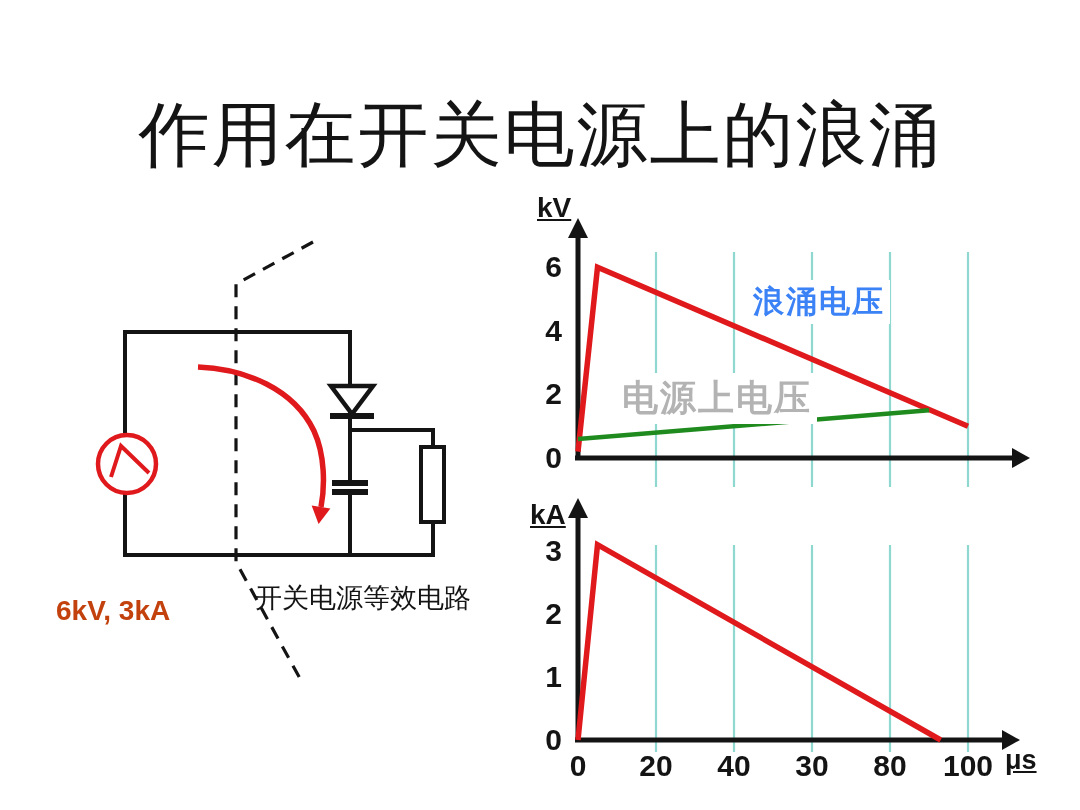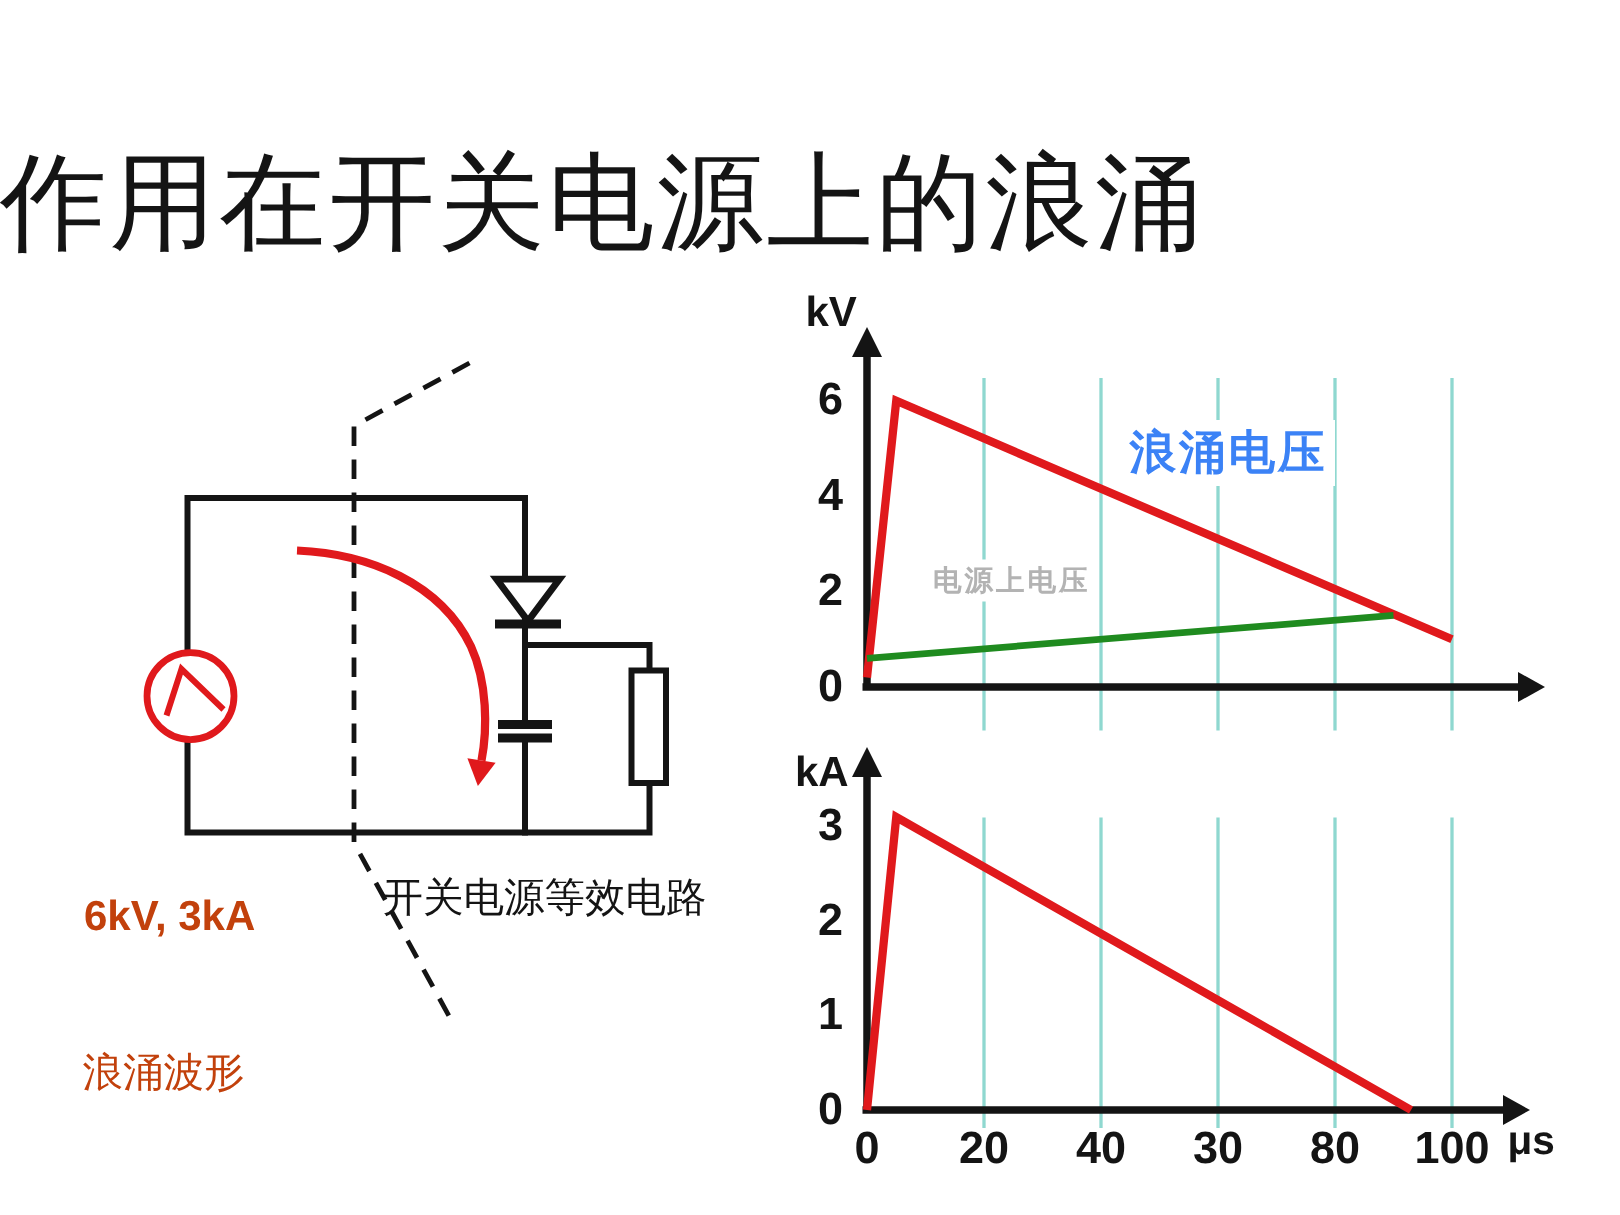--- a/index.html
+++ b/index.html
@@ -6,40 +6,40 @@
   .slide{
     position:relative;
     width:1080px;height:810px;
     background:#ffffff;
     overflow:hidden;
     font-family:"Liberation Sans","DejaVu Sans",sans-serif;
   }
   .layer{position:absolute;left:0;top:0;width:1080px;height:810px;}
   .abs{position:absolute;white-space:nowrap;}
   .title{
-    left:0;right:0;top:88px;text-align:left;
+    left:0;right:0;top:88px;text-align:center;
     font-family:"Liberation Serif","DejaVu Serif",serif;
     font-size:71px;letter-spacing:2px;color:#141414;font-weight:400;
   }
   .caption{
     left:255px;top:580px;
     font-family:"Liberation Serif","DejaVu Serif",serif;
     font-size:27px;color:#141414;
   }
   .spec{color:#c2410c;font-weight:bold;font-size:28px;}
   .spec1{left:56px;top:595px;}
   .spec2{left:56px;top:648px;}
   .spec3{left:55px;top:697px;font-family:"Liberation Serif","DejaVu Serif",serif;font-weight:400;font-size:27px;}
-  .axis-unit{font-weight:bold;font-size:28px;color:#141414;}
+  .axis-unit{font-weight:bold;font-size:28px;color:#141414;text-decoration:underline;}
   .unit-kv{left:537px;top:192px;}
   .unit-ka{left:530px;top:499px;}
   .unit-us{left:1005px;top:745px;font-weight:600;font-size:27px;}
   .series-label{background:#ffffff;padding:1px 5px;font-weight:bold;}
   .lbl-surge-v{left:748px;top:280px;font-size:31px;color:#3b82f6;letter-spacing:2px;}
-  .lbl-supply-v{left:617px;top:373px;font-size:19px;color:#b3b3b3;font-weight:600;letter-spacing:2px;}
+  .lbl-supply-v{left:617px;top:373px;font-size:36px;color:#b3b3b3;font-weight:600;letter-spacing:2px;}
   .lbl-current{left:744px;top:573px;font-size:30px;color:#e0191c;letter-spacing:1px;}
   .tick{position:absolute;font-weight:bold;font-size:30px;color:#141414;line-height:1;}
   .tick.y{transform:translate(-100%,-50%);}
   .tick.x{transform:translate(-50%,0);}
 </style>
 </head>
 <body>
 
 <div class="slide" id="slide">
 
@@ -87,21 +87,20 @@
         <line x1="575" y1="740" x2="1006" y2="740" stroke="#141414" stroke-width="5"></line>
         <polygon points="1002,730 1002,750 1020,740" fill="#141414"></polygon>
         <polyline points="578,740 597.5,544.7 940.7,740" fill="none" stroke="#e0191c" stroke-width="5.5"></polyline>
       </g>
   </svg>
 
   <div class="abs title">作用在开关电源上的浪涌</div>
 
   <div class="abs caption">开关电源等效电路</div>
   <div class="abs spec spec1">6kV, 3kA</div>
-  <div class="abs spec spec3">浪涌波形</div>
 
   <div class="abs axis-unit unit-kv">kV</div>
   <div class="abs axis-unit unit-ka">kA</div>
   <div class="abs axis-unit unit-us">μs</div>
 
   <div class="abs series-label lbl-surge-v">浪涌电压</div>
   <div class="abs series-label lbl-supply-v">电源上电压</div>
 
 <div class="tick y" style="left: 562px; top: 458px;">0</div>
     <div class="tick y" style="left: 562px; top: 394.4px;">2</div>

